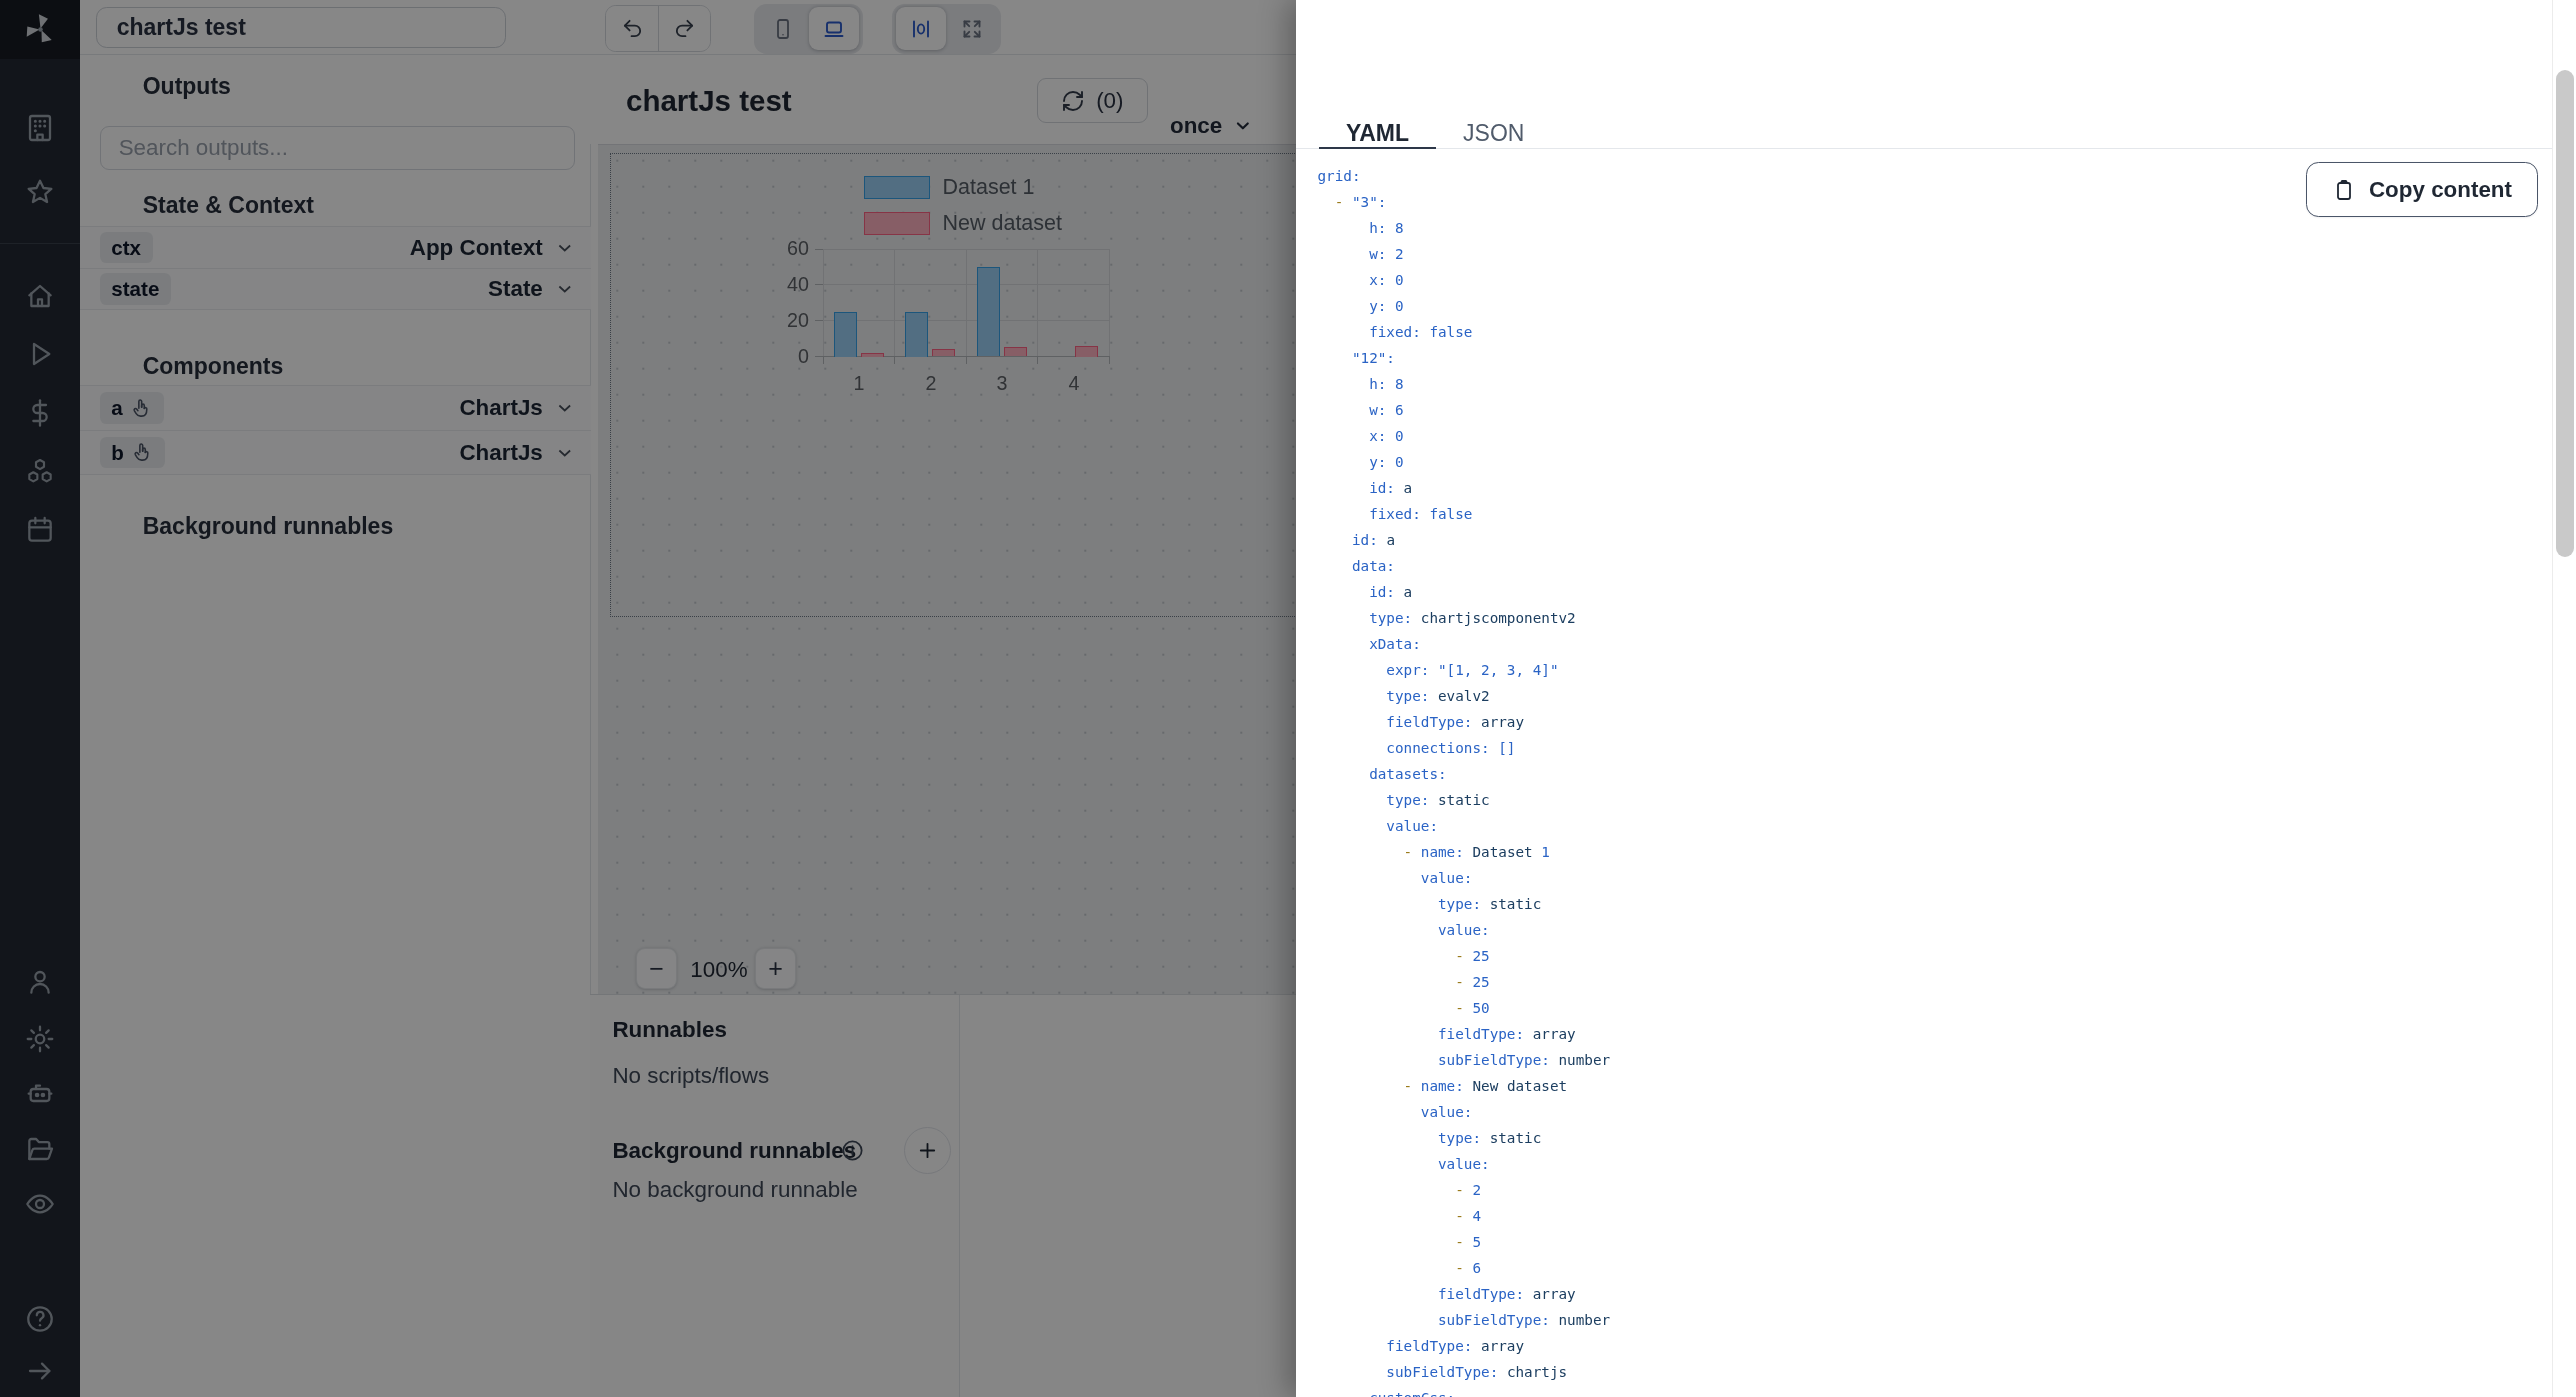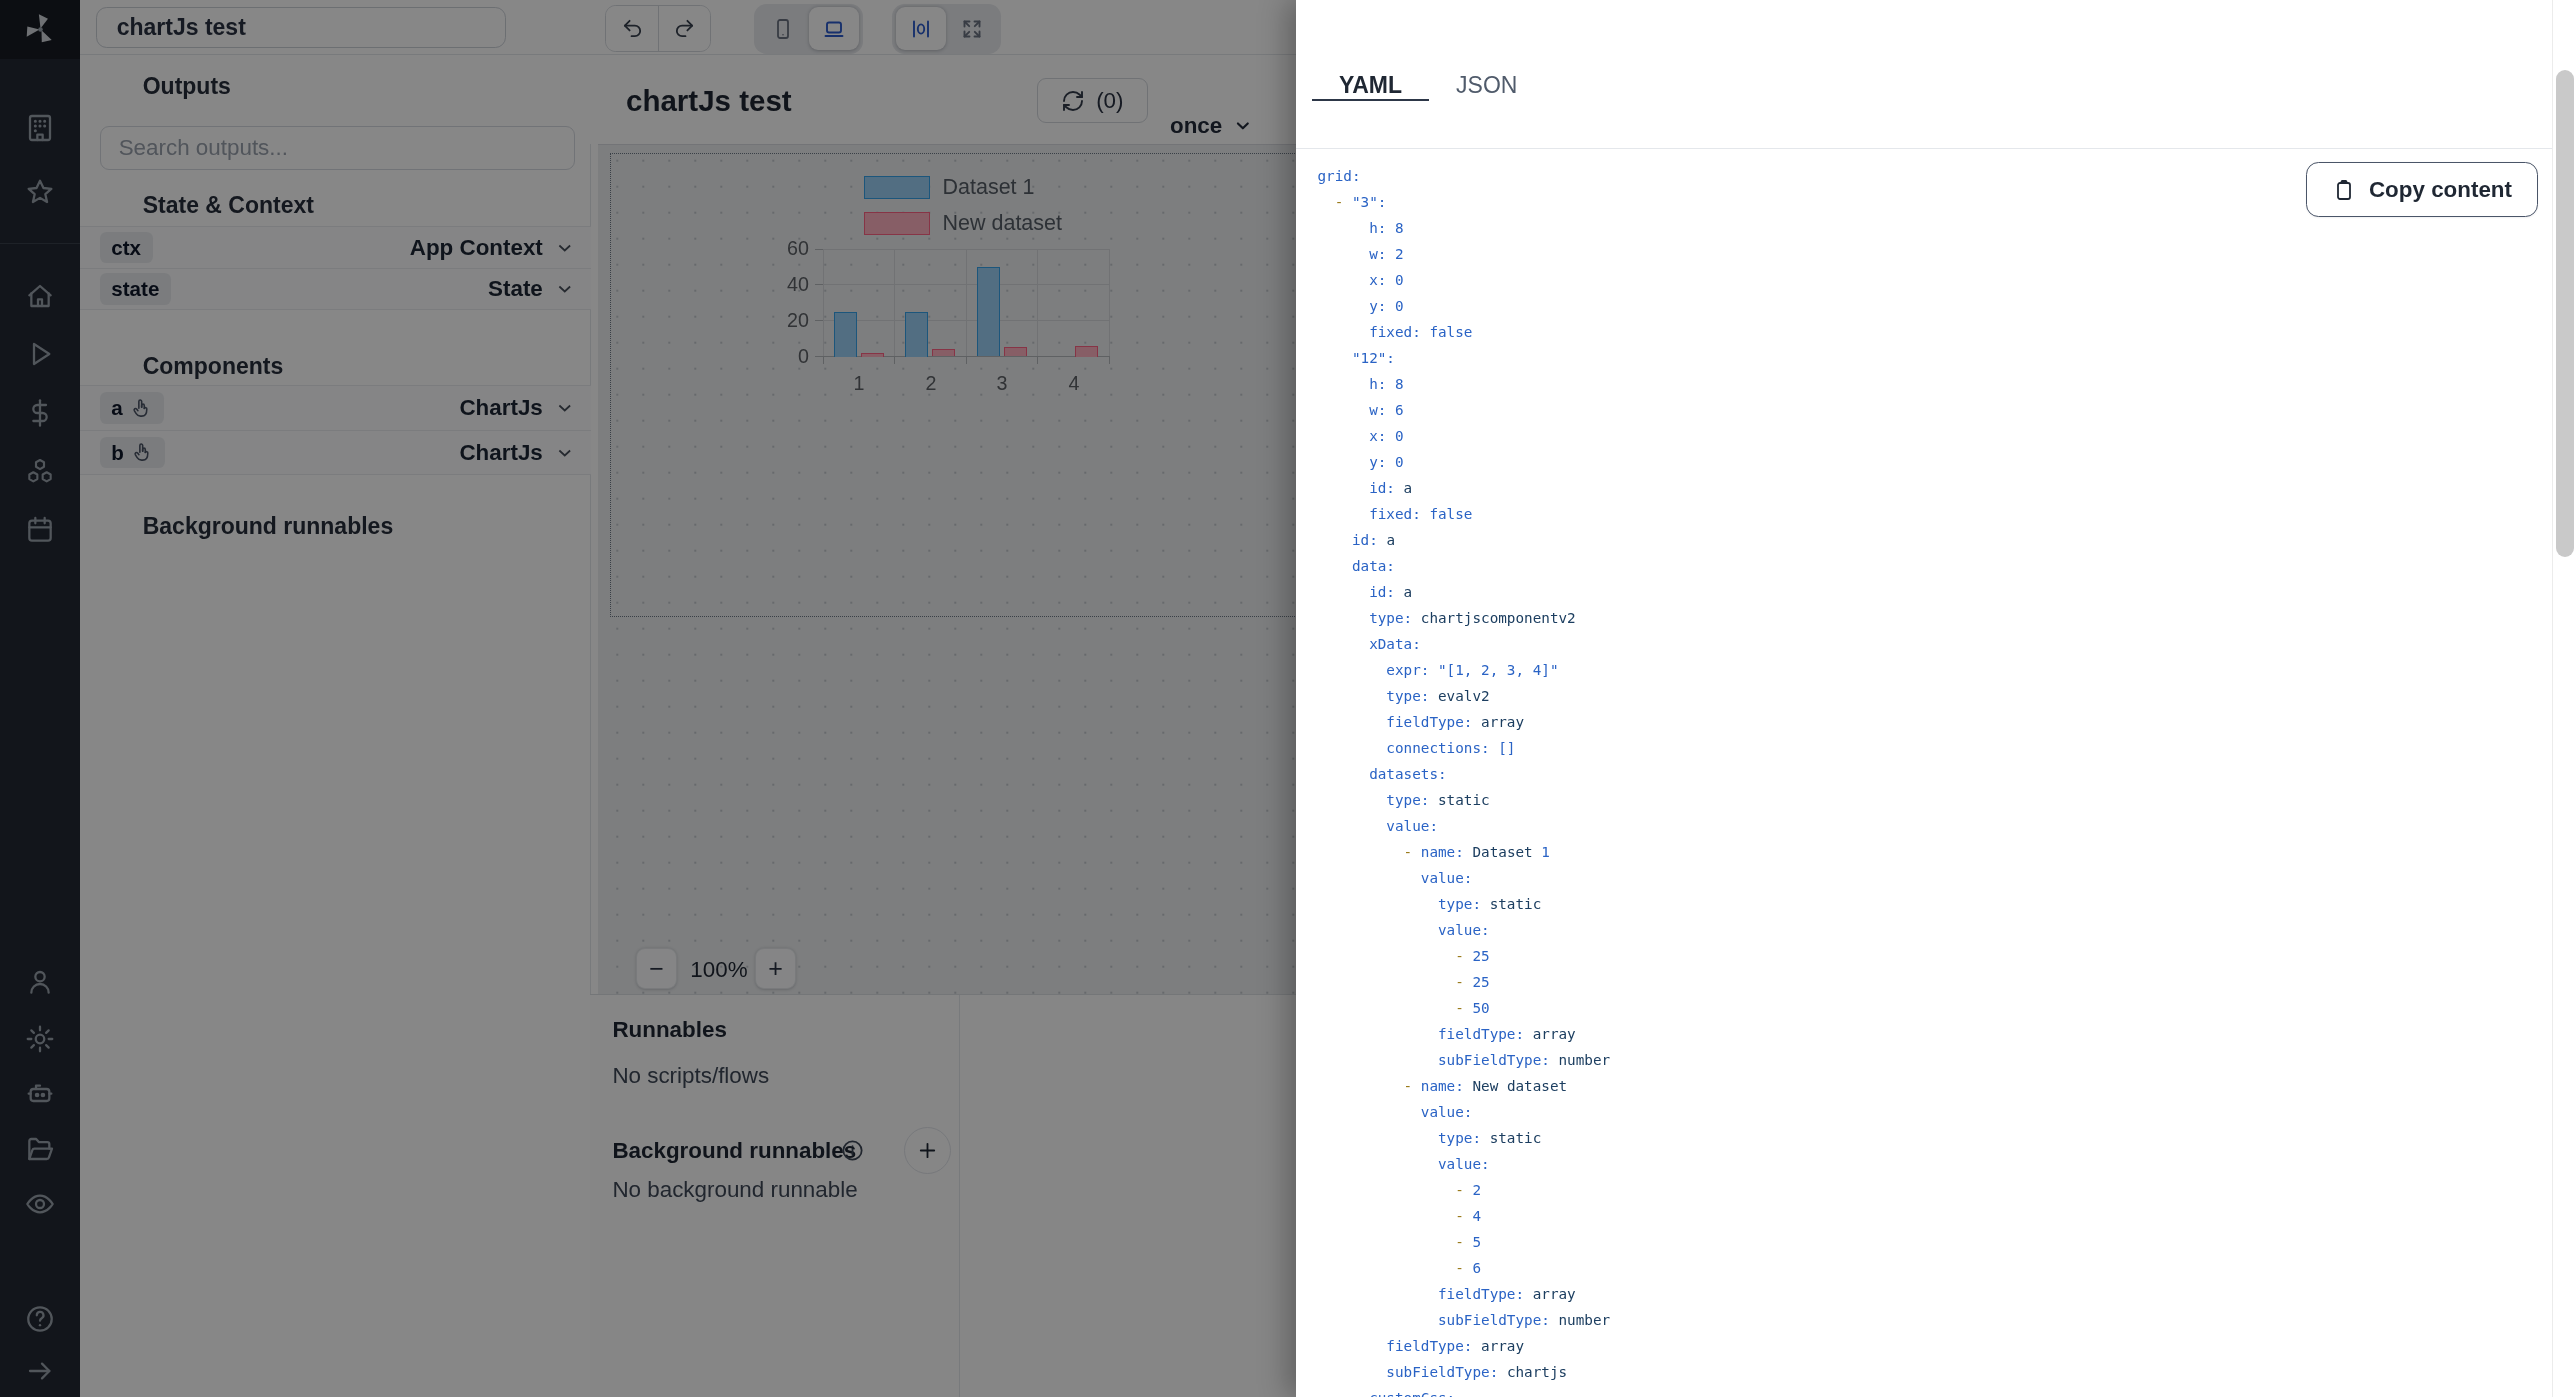--- a/index.html
+++ b/index.html
@@ -103,21 +103,21 @@
   .drawer { position:absolute; left:1296px; top:0; width:1280px; height:1397px; background:#fff; z-index:6;
             box-shadow:-9px 0 27px rgba(0,0,0,.28); }
   .drawer-header { position:absolute; left:0; top:0; width:1280px; height:72px; border-bottom:0.9px solid #e6e9ec; }
   .close-btn { position:absolute; left:31px; top:13.4px; width:43px; height:43px; border-radius:50%;
                background:#f2f4f6; border:none; display:flex; align-items:center; justify-content:center;
                cursor:pointer; color:#3f4958; }
   .close-btn svg { width:21.5px; height:21.5px; }
   .drawer-title { position:absolute; left:97px; top:19.7px; font-size:27px; font-weight:700; color:#101828; }
 
   .tabs { position:absolute; left:0; top:72px; width:1256px; height:77px; border-bottom:0.9px solid #e4e7eb;
-          display:flex; align-items:flex-start; padding-left:16px; }
+          display:flex; align-items:flex-end; padding-left:23px; }
   .tab { display:flex; align-items:center; justify-content:center; padding:0 27px; font-size:23px;
          cursor:pointer; color:#505b6b; font-weight:500; border-bottom:2.7px solid transparent;
          margin-bottom:-0.9px; }
   .tab.active { color:#1f2733; font-weight:600; border-bottom-color:#2d3748; }
 
   .copy-btn { position:absolute; right:38px; top:162px; height:55px; padding:0 25px; border-radius:12.5px;
               border:1.3px solid #49536355; outline:0.9px solid transparent; background:#fff; display:flex;
               align-items:center; gap:12.5px; font-family:"Liberation Sans",sans-serif; font-size:22.4px;
               font-weight:600; color:#1f2733; cursor:pointer; box-shadow:0 0.9px 1.8px rgba(16,24,40,.06);
               border-color:#4a5568; z-index:2; }

